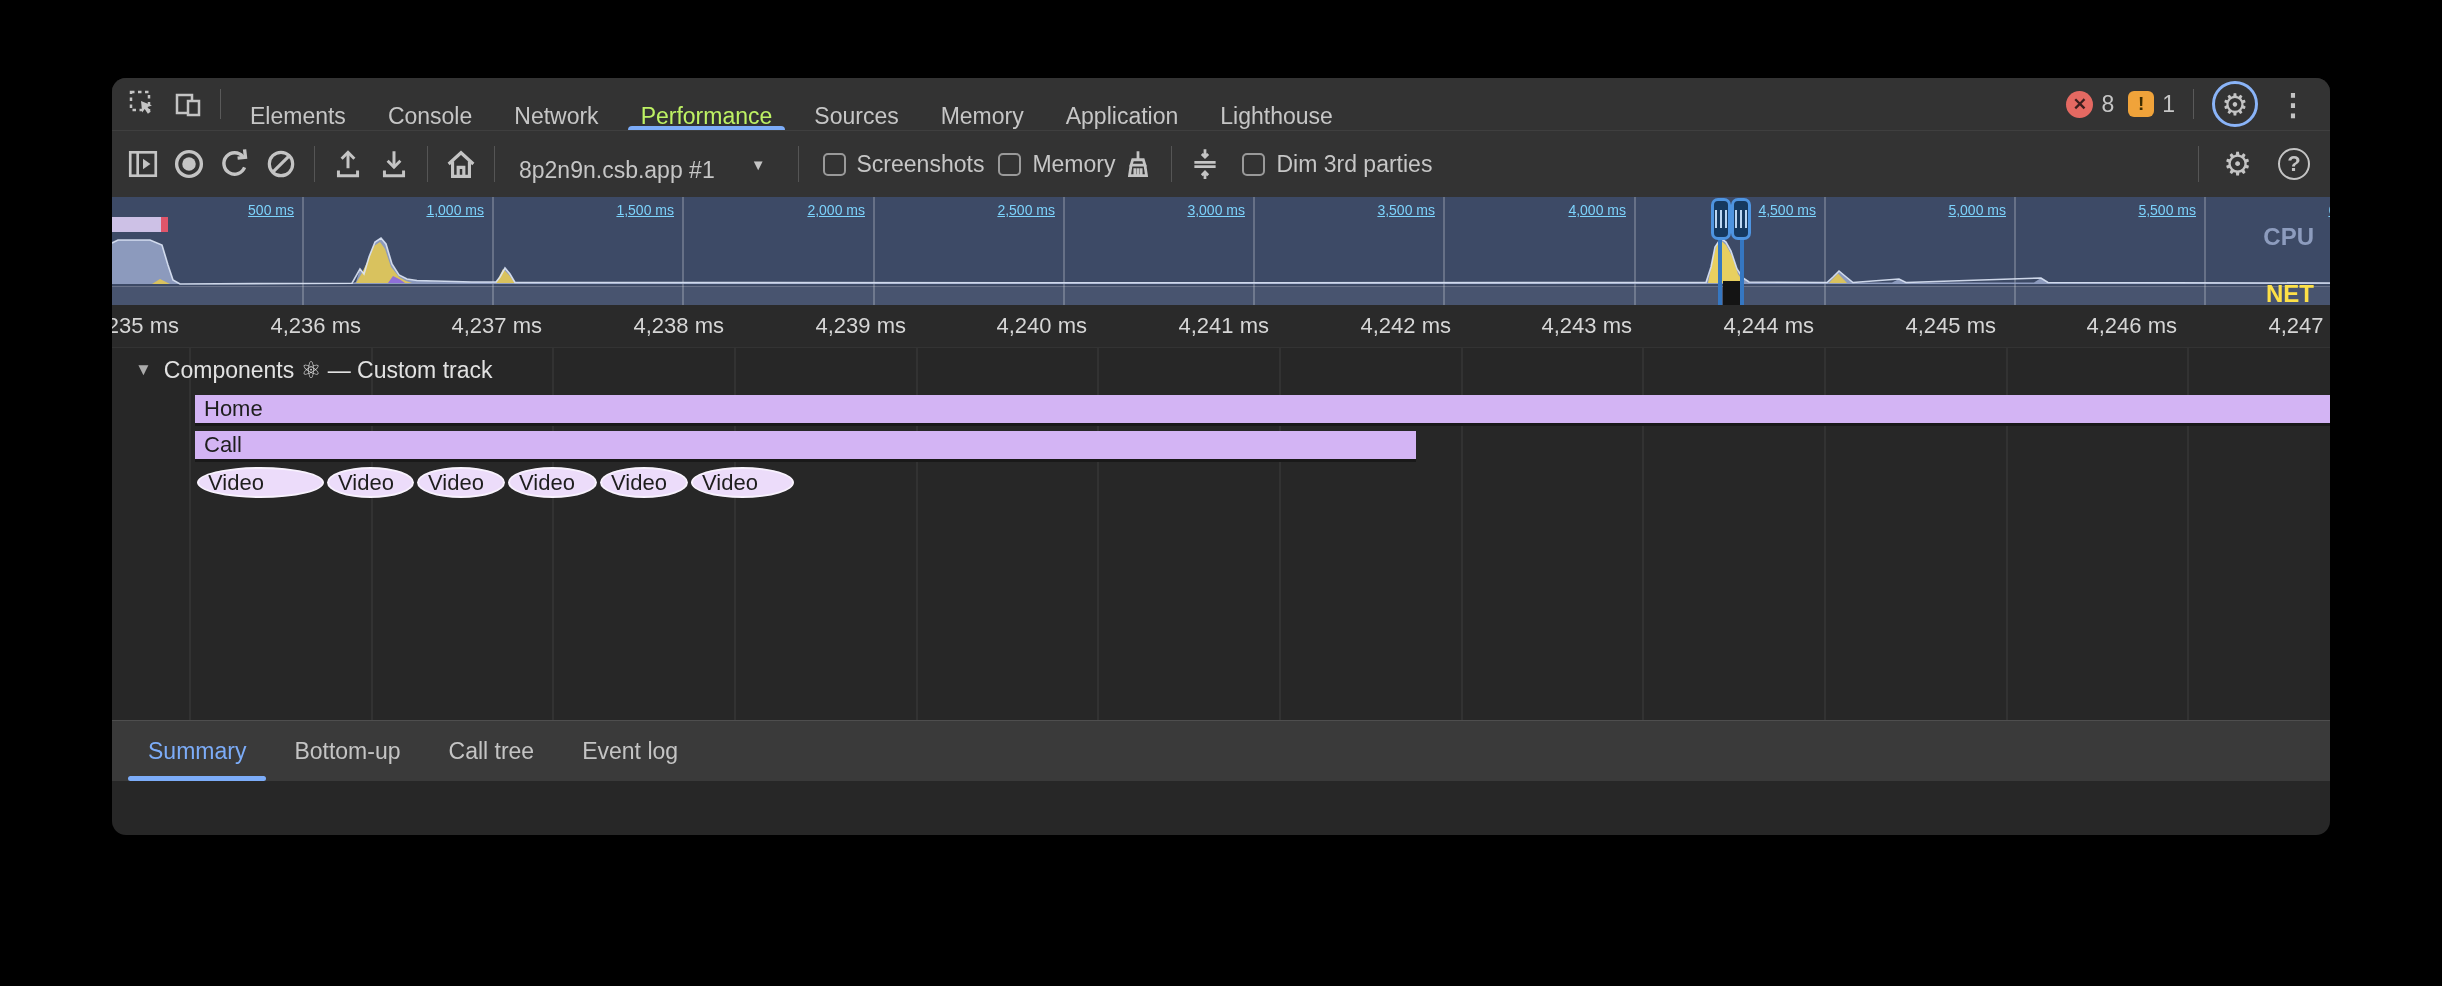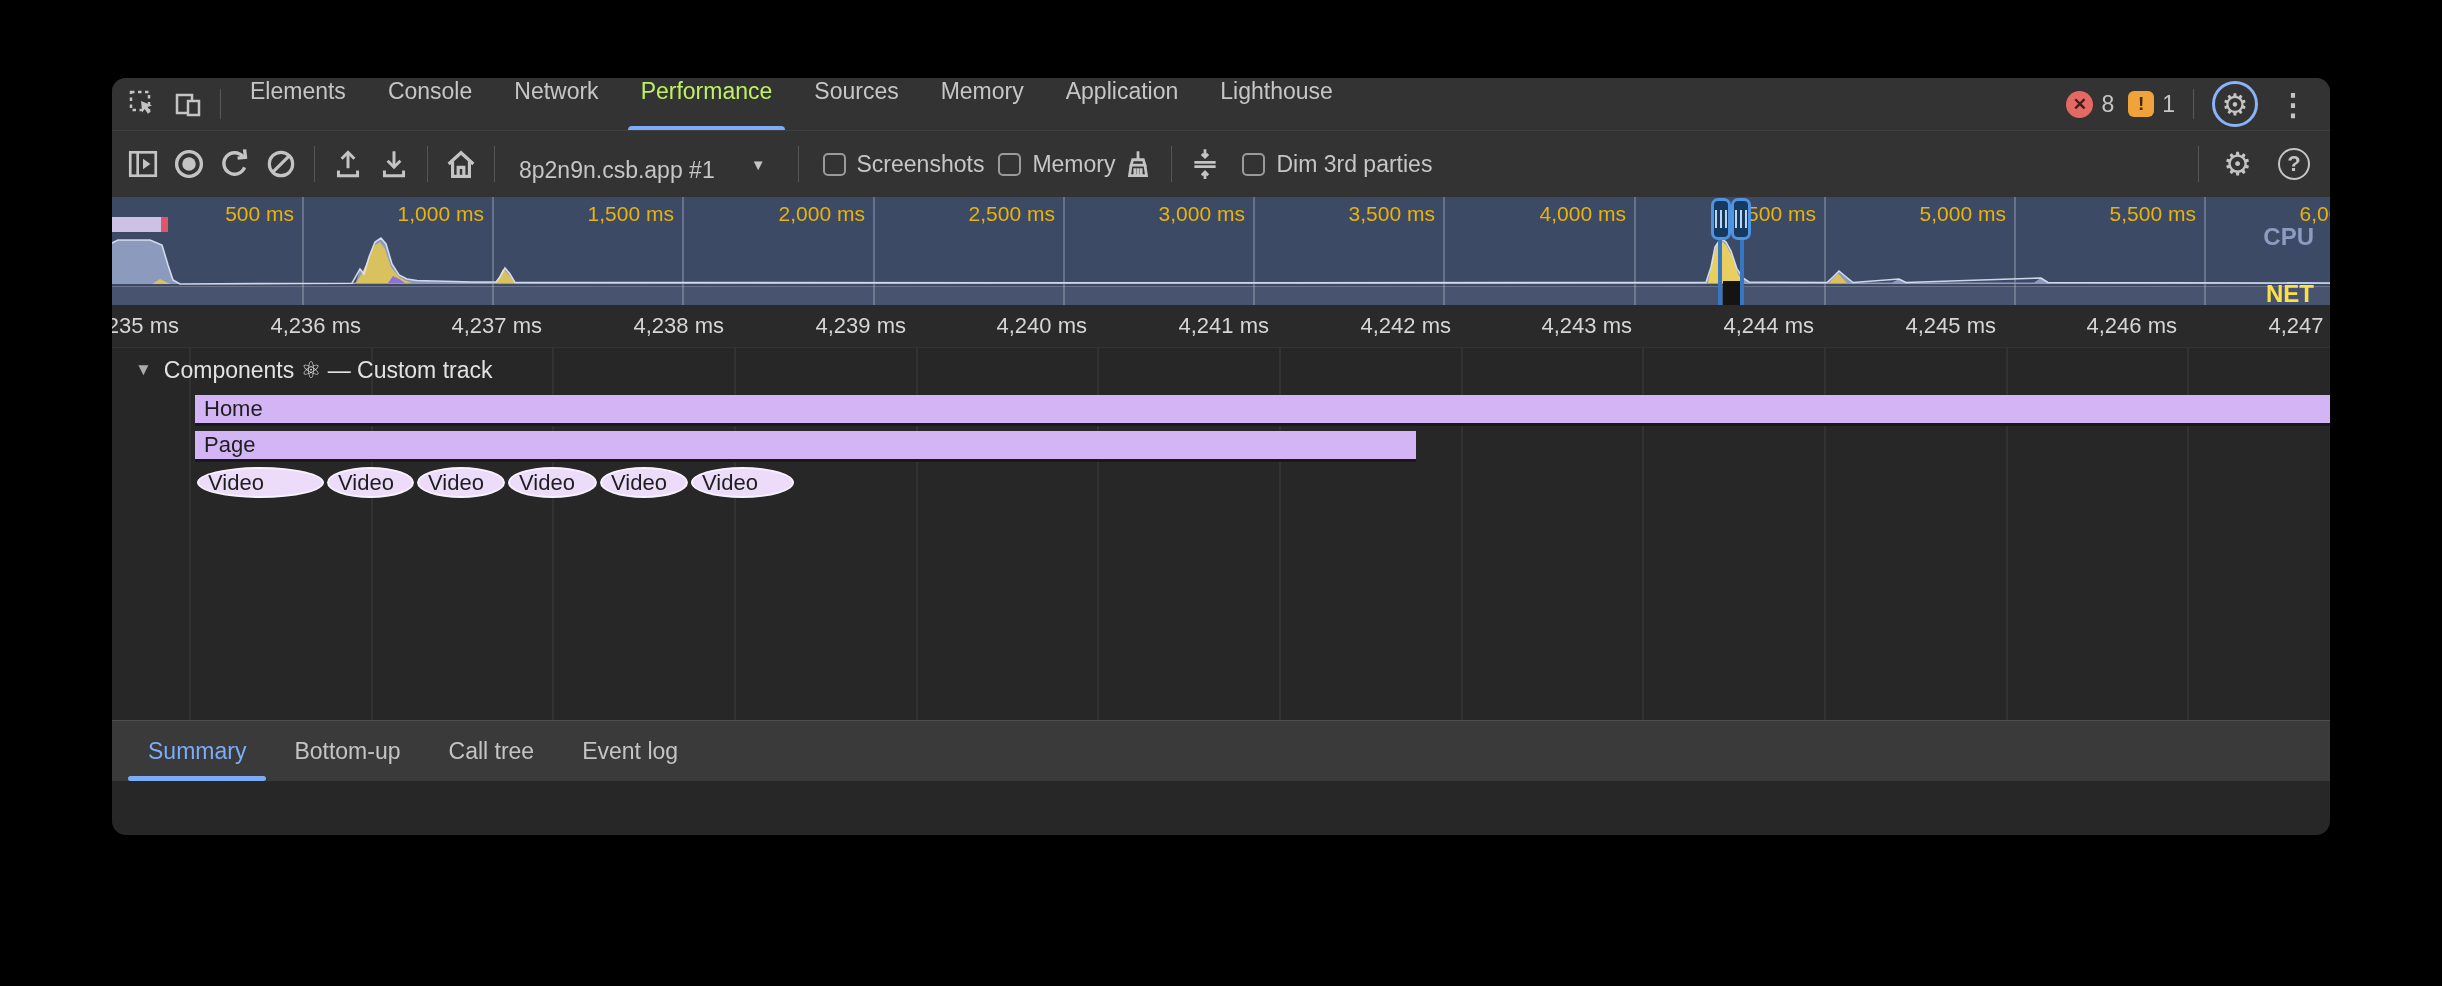--- a/index.html
+++ b/index.html
@@ -19,21 +19,21 @@
   .light{width:21px;height:21px;border-radius:50%;}
   .light.red{background:#ff5f57;}
   .light.yellow{background:#febc2e;}
   .light.green{background:#28c840;}
   .win-title{font-size:24px;font-weight:bold;color:#575757;}
   
   .tabbar{height:52px;background:#333;display:flex;align-items:stretch;color:#c6c6c6;font-size:23px;border-bottom:1px solid #3f3f3f;padding-left:8px;}
   .ticon{width:46px;display:flex;align-items:center;justify-content:center;color:#c4c4c4;flex:none;}
   .ticon svg{display:block;}
   .vsep{width:1px;background:#5a5a5a;margin:11px 8px;flex:none;}
-  .tab{display:flex;align-items:flex-start;padding:0 21px;position:relative;white-space:nowrap;cursor:default;}
+  .tab{display:flex;align-items:flex-end;padding:0 21px;position:relative;white-space:nowrap;cursor:default;}
   .tab.active{color:#bef264;}
   .tab .underline{position:absolute;left:8px;right:8px;bottom:0;height:4px;background:#7cacf8;border-radius:4px 4px 0 0;}
   .tabbar-right{margin-left:auto;display:flex;align-items:center;gap:14px;padding-right:16px;}
   .badge{display:flex;align-items:center;gap:8px;}
   .err-circle{width:27px;height:27px;border-radius:50%;background:#e46962;color:#2b0000;display:flex;align-items:center;justify-content:center;font-size:17px;font-weight:bold;color:#3c1e1e;}
   .warn-square{width:26px;height:26px;border-radius:6px;background:#f0a33a;color:#3d2c00;display:flex;align-items:center;justify-content:center;font-size:19px;font-weight:bold;}
   .badge-count{font-size:23px;color:#c6c6c6;}
   .focus-ring{width:46px;height:46px;border:3px solid #8ab4f8;border-radius:50%;display:flex;align-items:center;justify-content:center;box-sizing:border-box;}
   .glyph{color:#c4c4c4;}
   
@@ -41,21 +41,21 @@
   .toolbar .ticon{height:100%;}
   .tsep{width:1px;height:36px;background:#555;margin:0 10px;flex:none;}
   .target-label{padding:0 10px 0 14px;white-space:nowrap;margin-top:12px;}
   .caret{font-size:15px;color:#c4c4c4;padding:0 22px 0 26px;}
   .checkbox{width:23px;height:23px;border:2px solid #9a9a9a;border-radius:5px;box-sizing:border-box;margin:0 11px 0 14px;flex:none;}
   .cb-label{white-space:nowrap;}
   .toolbar-right{margin-left:auto;display:flex;align-items:center;}
   
   .overview{position:relative;height:108px;background:#3d4a66;overflow:visible;}
   .ov-tick{position:absolute;top:0;bottom:0;width:2px;background:rgba(255,255,255,.22);}
-  .ov-label{position:absolute;top:5px;transform:translateX(-100%);font-size:21px;color:#eab308;white-space:nowrap;}
+  .ov-label{position:absolute;top:5px;transform:translateX(-100%);font-size:14px;color:#7dd3fc;white-space:nowrap;text-decoration:underline;}
   .net-strip{position:absolute;left:0;right:0;bottom:0;height:18px;background:rgba(255,255,255,.06);border-top:1px solid rgba(255,255,255,.18);}
   .cpu-label{position:absolute;right:16px;top:26px;font-size:24px;font-weight:bold;color:#8d9cbe;}
   .net-label{position:absolute;right:16px;bottom:-3px;font-size:24px;font-weight:bold;color:#fde047;}
   .net-req-strip{position:absolute;left:0;top:20px;width:56px;height:15px;background:#cdc1e6;}
   .net-req-tip{position:absolute;left:49px;top:20px;width:7px;height:15px;background:#e0556a;}
   .ov-chart{position:absolute;left:0;top:0;width:2218px;height:108px;}
   .sel-shade{position:absolute;top:84px;bottom:0;left:1611px;width:18px;background:#141414;}
   .sel-line{position:absolute;top:40px;bottom:0;width:4px;background:#3577c2;}
   .handle{position:absolute;top:1px;width:20px;height:42px;background:#16395f;border:3px solid #4e94e0;border-radius:7px;box-sizing:border-box;display:flex;align-items:center;justify-content:center;gap:3px;}
   .handle i{display:block;width:2px;height:18px;background:#bcd6f2;}
@@ -310,21 +310,21 @@
 
     <div class="track-header">
       <span class="disclosure">▼</span>
       <span>Components ⚛ — Custom track</span>
     </div>
 
     <div class="bar main" style="left:83px;top:47px;width:2174px">
         <span>Home</span>
       </div>
     <div class="bar main" style="left:83px;top:83px;width:1221px">
-        <span>Page</span>
+        <span>Call</span>
       </div>
 
     <div class="bar light" style="left:85px;top:119px;width:127px">
         <span>Video</span>
       </div>
     <div class="bar light" style="left:215px;top:119px;width:87px">
         <span>Video</span>
       </div>
     <div class="bar light" style="left:305px;top:119px;width:88px">
         <span>Video</span>

